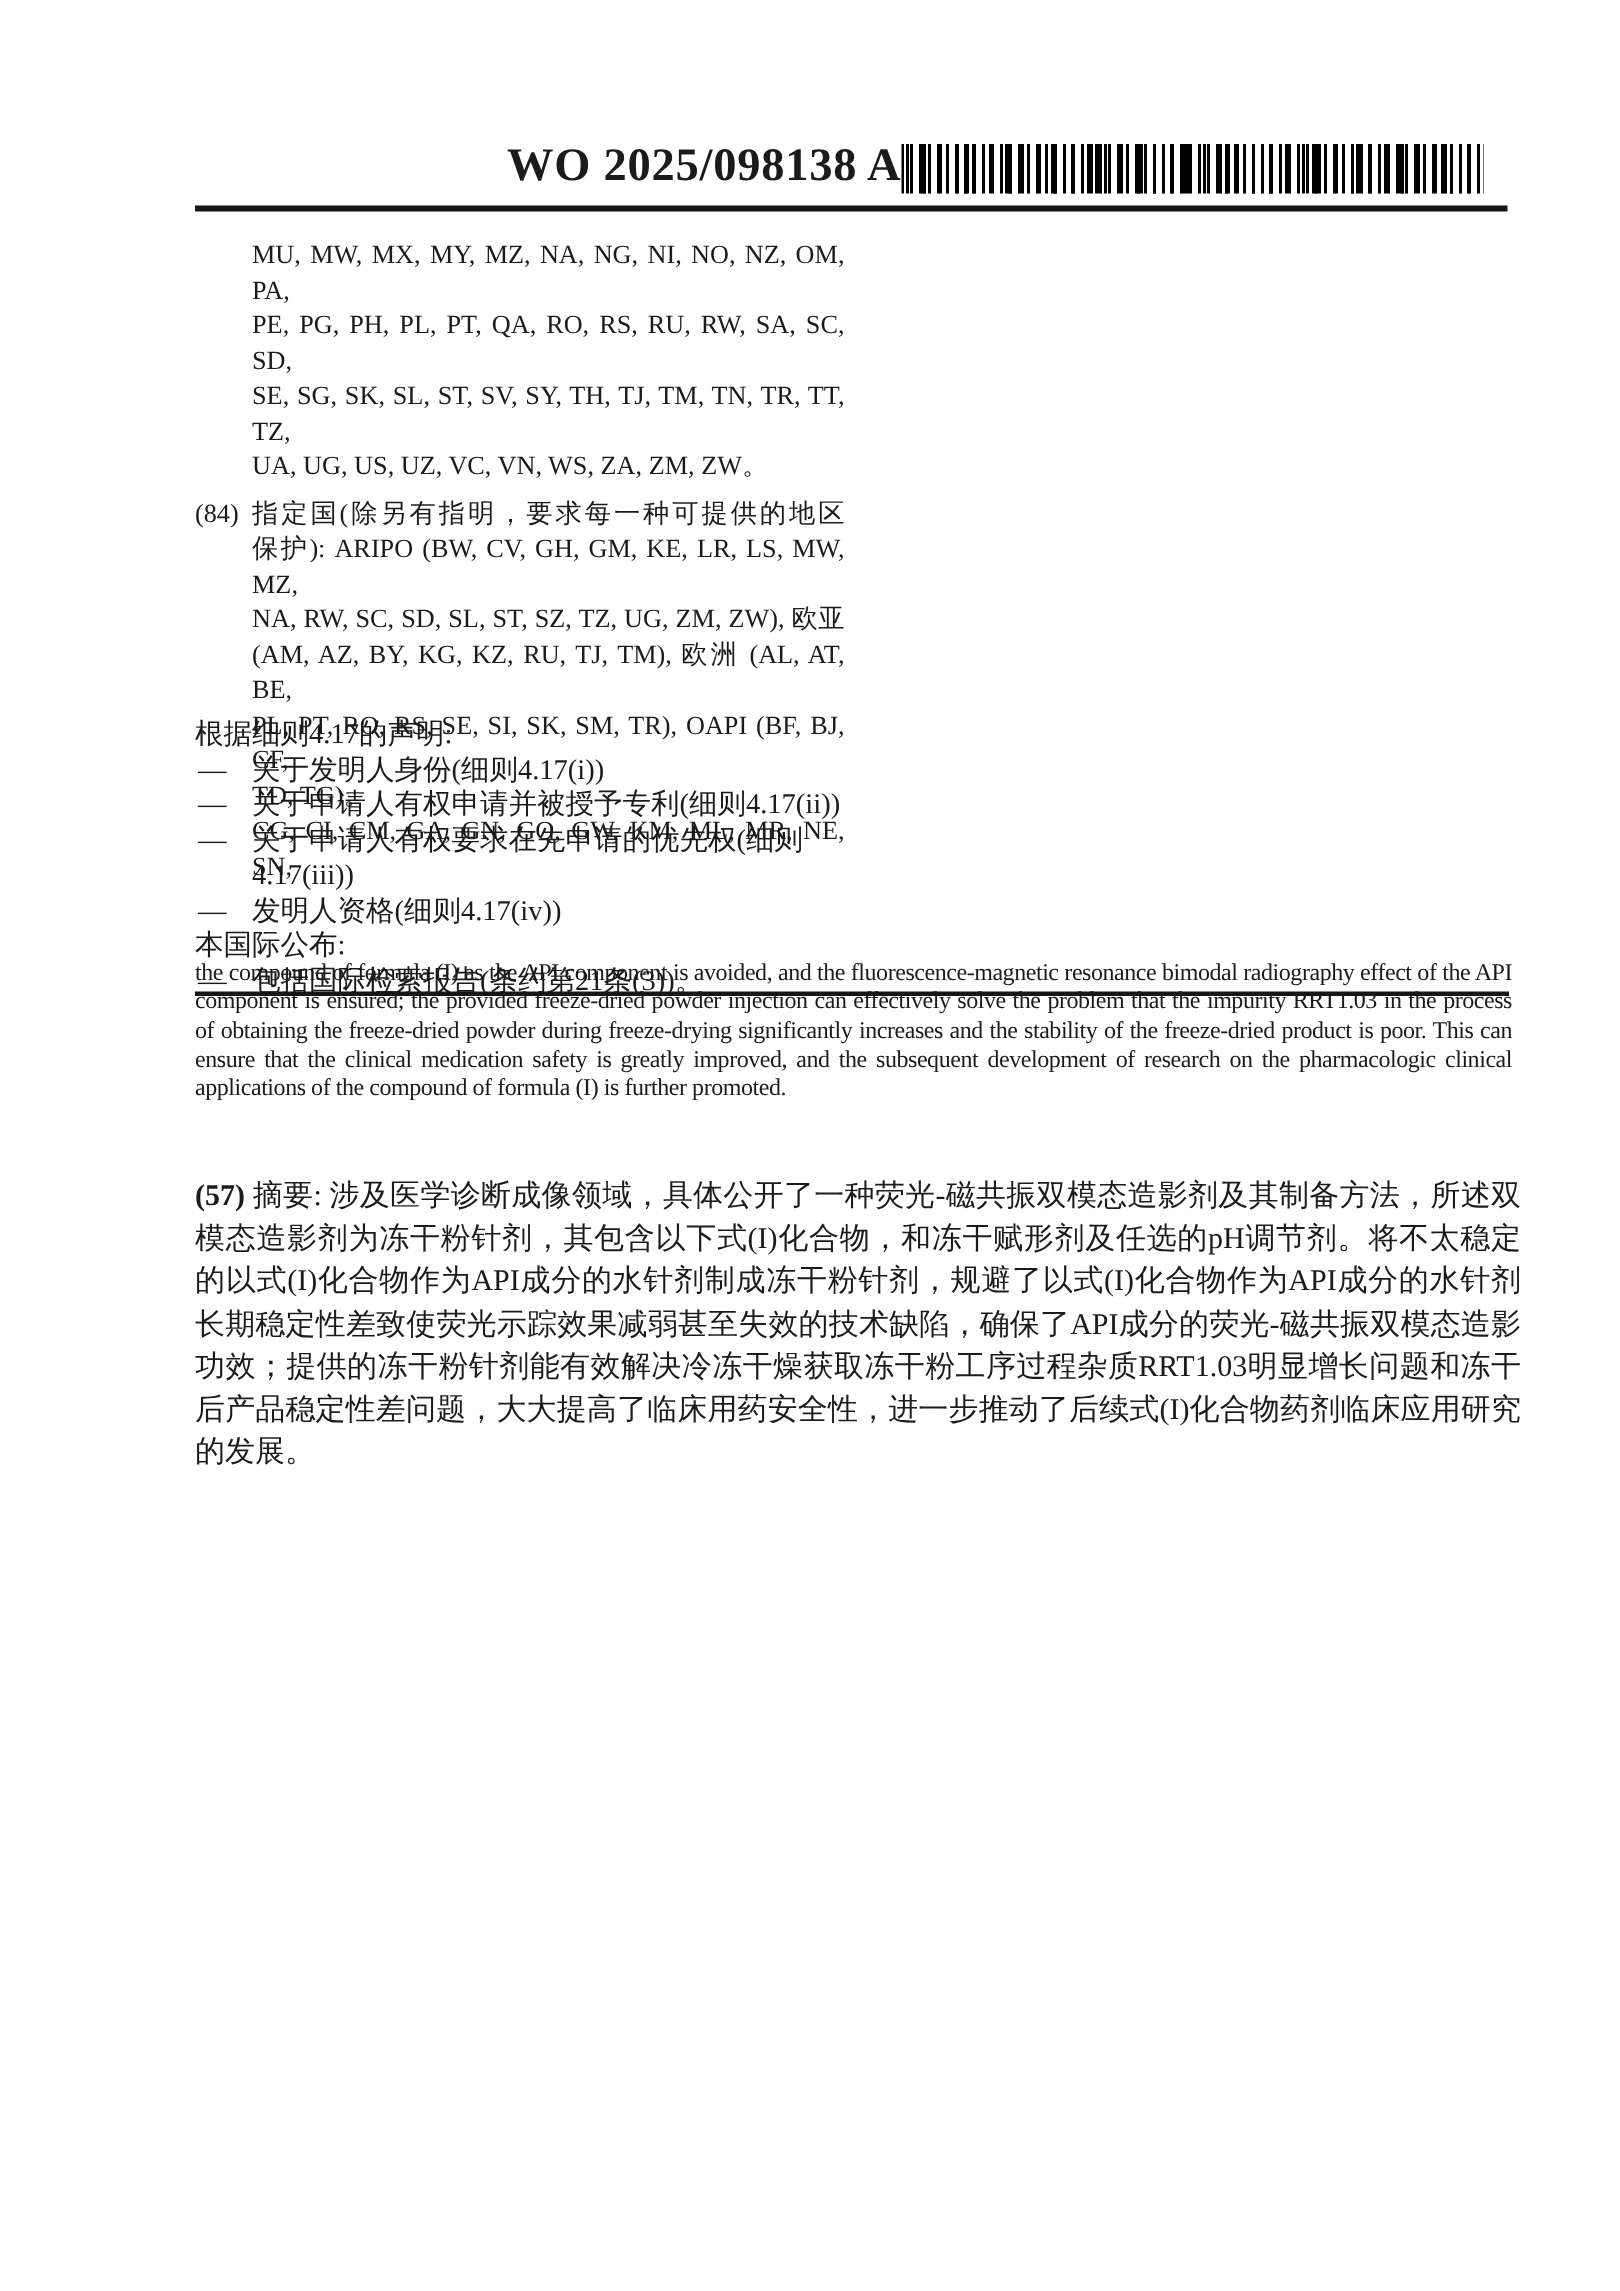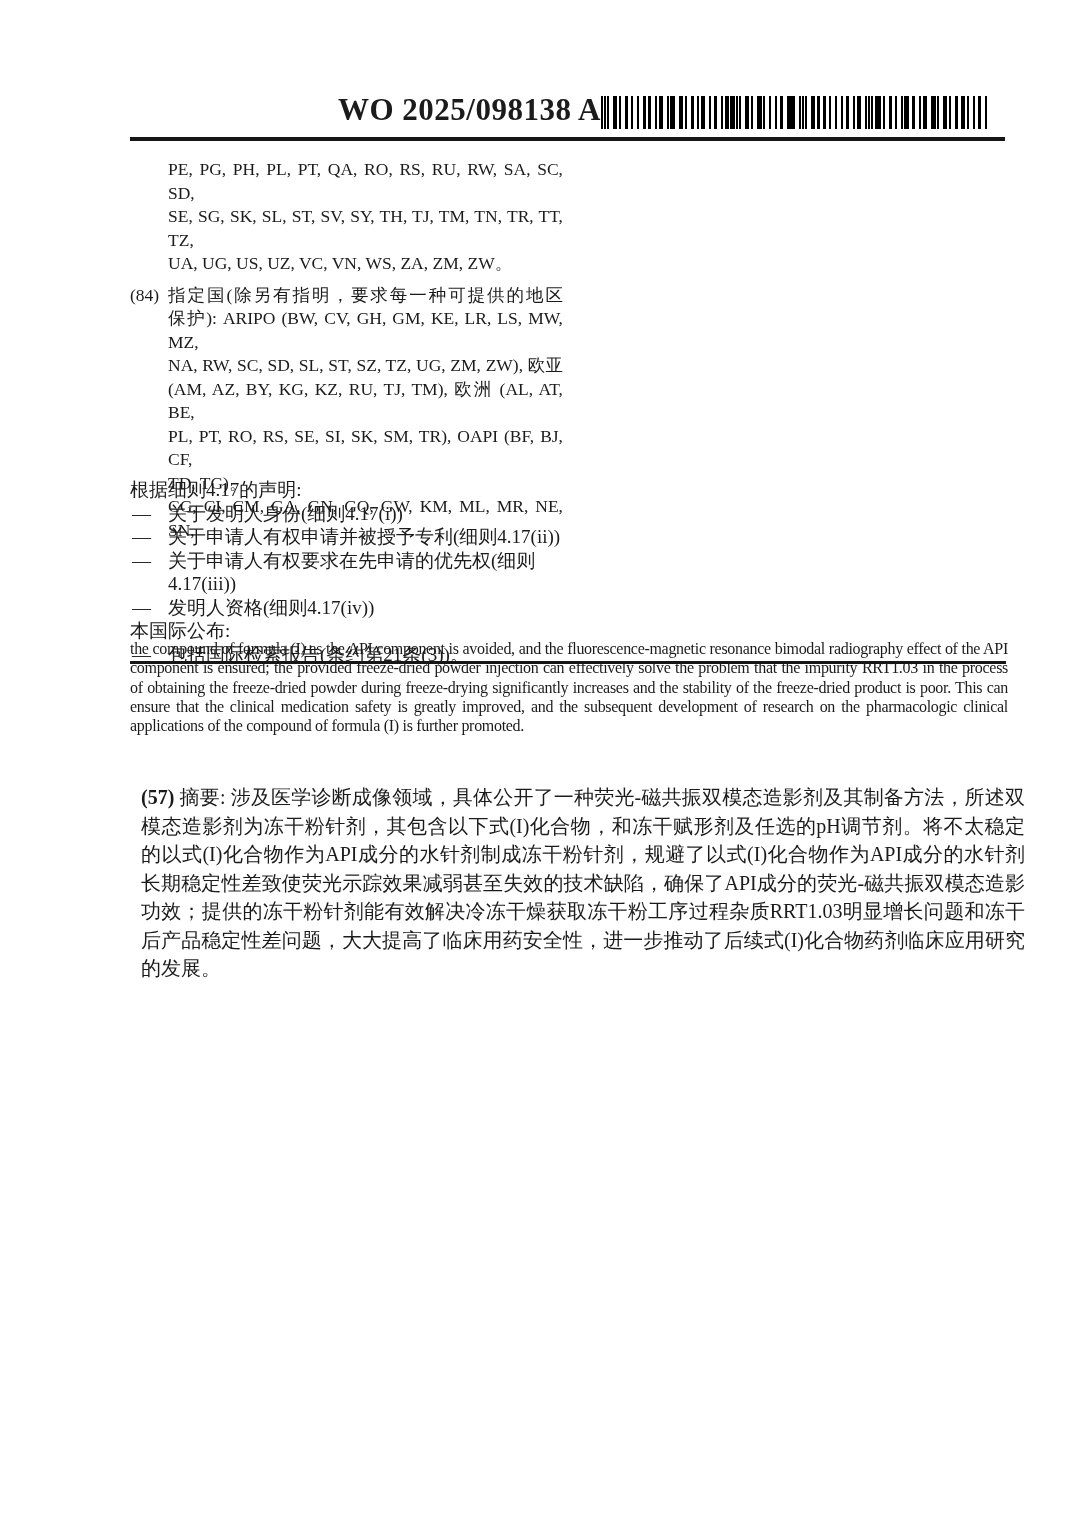--- a/index.html
+++ b/index.html
@@ -87,39 +87,40 @@
     position: absolute;
     left: 130px; top: 639px;
     width: 878px;
     font-size: 16px;
     letter-spacing: -0.3px;
     line-height: 19.3px;
     text-align: justify;
   }
   .abstract {
     position: absolute;
-    left: 141px; top: 783px;
+    left: 130px; top: 783px;
     width: 884px;
     font-size: 20px;
     line-height: 28.5px;
     text-align: justify;
   }
   .bold { font-weight: bold; }
 </style>
 </head>
 <body>
 
 <div class="page">
 
   <div class="pub-number">WO 2025/098138 A1</div>
   <div class="barcode"></div>
   <div class="header-rule"></div>
 
   <div class="left-col">
     <div class="indent">
+      <div class="jline">MU, MW, MX, MY, MZ, NA, NG, NI, NO, NZ, OM, PA,</div>
       <div class="jline">PE, PG, PH, PL, PT, QA, RO, RS, RU, RW, SA, SC, SD,</div>
       <div class="jline">SE, SG, SK, SL, ST, SV, SY, TH, TJ, TM, TN, TR, TT, TZ,</div>
       <div class="jline last">UA, UG, US, UZ, VC, VN, WS, ZA, ZM, ZW。</div>
     </div>
 
     <div class="sec84">
       <span class="sec84-num">(84)</span>
       <div class="jline">指定国(除另有指明，要求每一种可提供的地区</div>
       <div class="jline">保护): ARIPO (BW, CV, GH, GM, KE, LR, LS, MW, MZ,</div>
       <div class="jline">NA, RW, SC, SD, SL, ST, SZ, TZ, UG, ZM, ZW), 欧亚</div>

